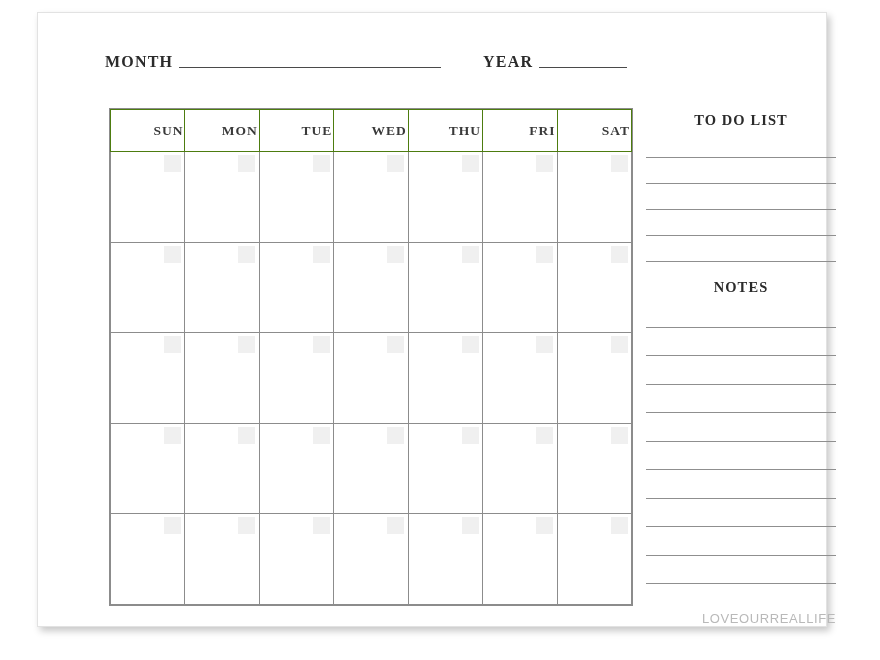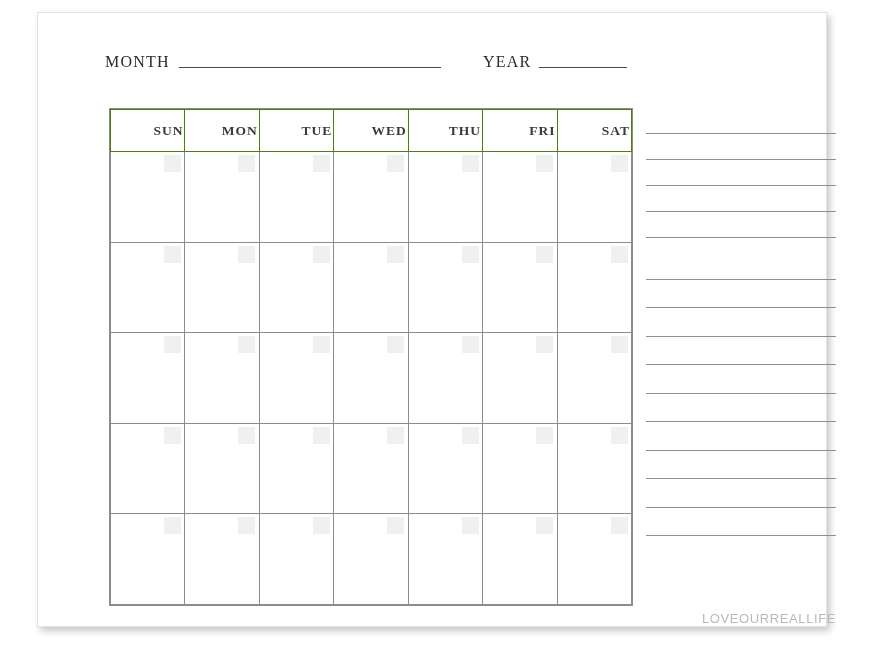--- a/index.html
+++ b/index.html
@@ -35,21 +35,21 @@
   
   .header {
     position: absolute;
     left: 33px;
     top: 36px;
     width: 725px;
     height: 28px;
   }
   .hdr-label {
     font-size: 16px;
-    font-weight: normal;
+    font-weight: bold;
     letter-spacing: 1.2px;
     color: #2b2b2b;
     font-family: "Liberation Serif", serif;
   }
   .month-label { position: absolute; left: 34px; top: 4px; }
   .month-rule {
     position: absolute;
     left: 108px;
     top: 18px;
     width: 262px;
@@ -295,34 +295,36 @@
             <td>
                 <span class="daymark"></span>
               </td>
           </tr>
         </tbody>
       </table>
     </div>
 
     <div class="side">
 
+      <div class="side-title">TO DO LIST</div>
 
       <div class="rule-gap-todo"></div>
       <div class="rule"></div>
       <div class="rule-gap-todo"></div>
       <div class="rule"></div>
       <div class="rule-gap-todo"></div>
       <div class="rule"></div>
       <div class="rule-gap-todo"></div>
       <div class="rule"></div>
       <div class="rule-gap-todo"></div>
       <div class="rule"></div>
 
       <div class="spacer-between"></div>
 
+      <div class="side-title">NOTES</div>
 
       <div class="rule-gap-notes"></div>
       <div class="rule"></div>
       <div class="rule-gap-notes"></div>
       <div class="rule"></div>
       <div class="rule-gap-notes"></div>
       <div class="rule"></div>
       <div class="rule-gap-notes"></div>
       <div class="rule"></div>
       <div class="rule-gap-notes"></div>

